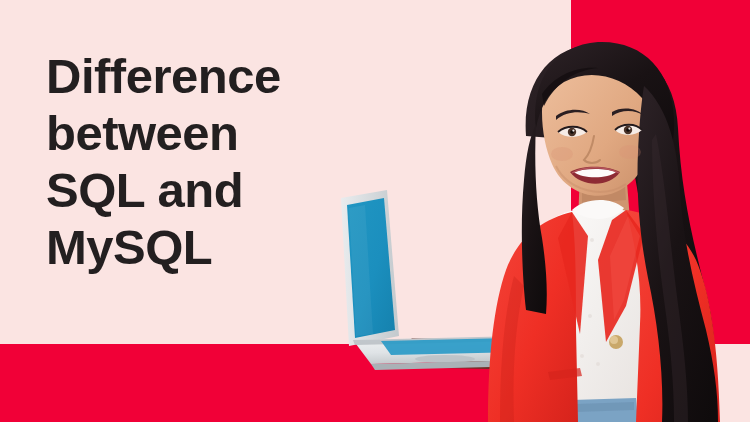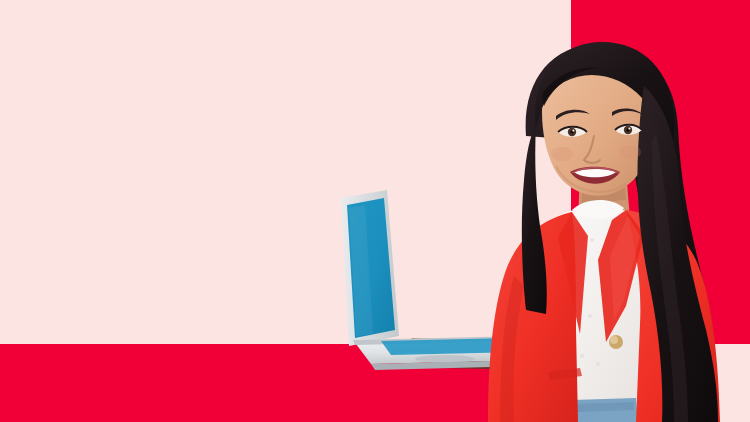--- a/index.html
+++ b/index.html
@@ -72,20 +72,24 @@
 </style>
 </head>
 <body>
 
 <div id="canvas">
 
   <div class="bg-pink-base"></div>
   <div class="bg-red-right"></div>
   <div class="bg-red-bottom"></div>
 
+  <div class="headline">Difference
+between
+SQL and
+MySQL</div>
 
   <div class="laptop">
     <svg viewBox="0 0 220 185" xmlns="http://www.w3.org/2000/svg">
       <defs>
         <linearGradient id="screenGrad" x1="0" y1="0" x2="1" y2="1">
           <stop offset="0%" stop-color="#2196c2"></stop>
           <stop offset="55%" stop-color="#1b8fbe"></stop>
           <stop offset="100%" stop-color="#1581ad"></stop>
         </linearGradient>
         <linearGradient id="lidEdge" x1="0" y1="0" x2="1" y2="0">

